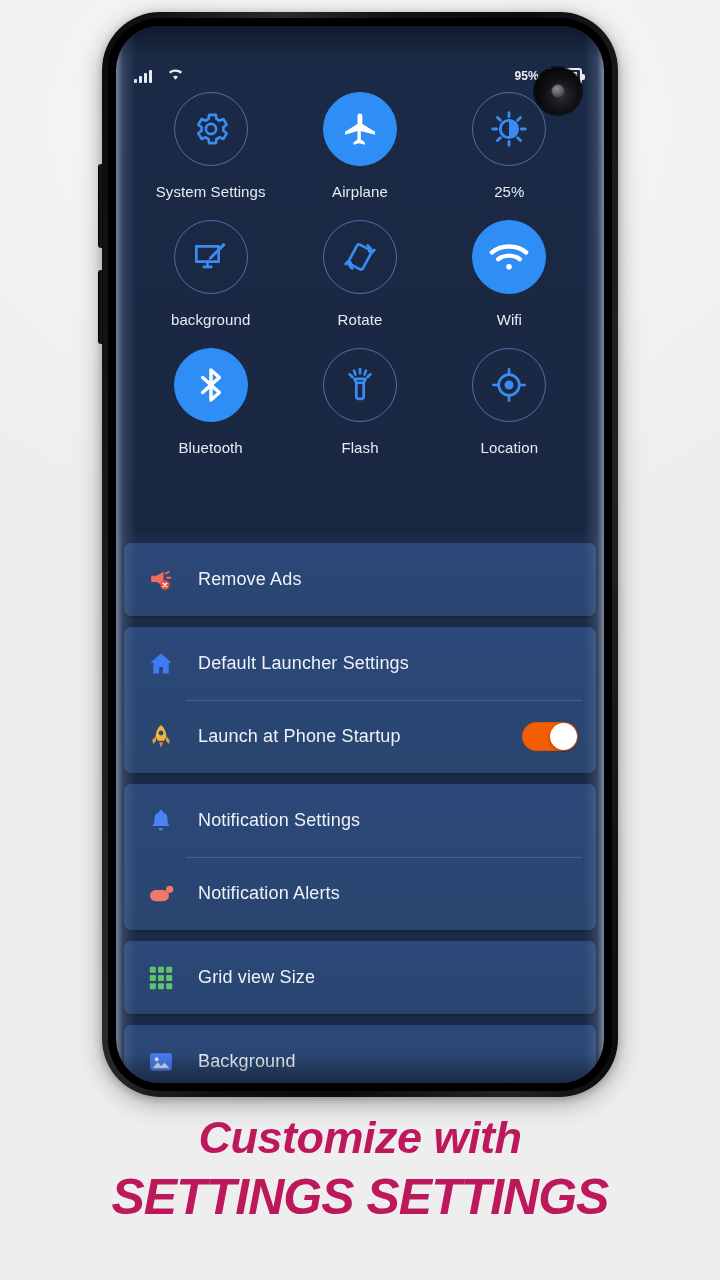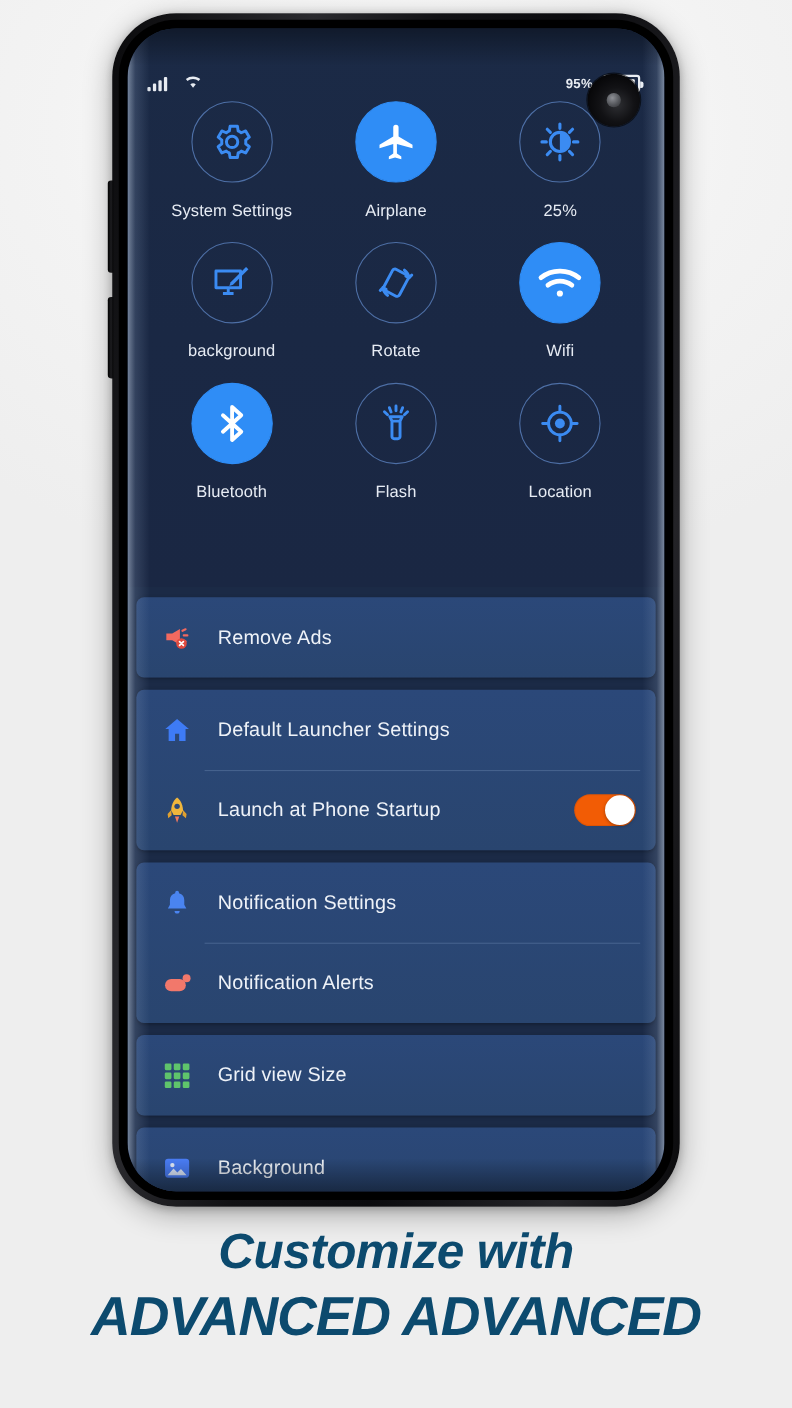--- a/index.html
+++ b/index.html
@@ -190,21 +190,21 @@
     position:absolute; right:1px; top:1px;
     width:27px; height:27px; border-radius:50%;
     background:#fff;
     box-shadow:0 1px 3px rgba(0,0,0,.35);
   }
 
   
   #caption {
     position:absolute; left:0; right:0; top:1112px;
     text-align:center;
-    color:#0c4a6e;
+    color:#be185d;
     font-family:"Liberation Sans", sans-serif;
     font-weight:700; font-style:italic;
     line-height:1.14;
     letter-spacing:-.5px;
   }
   #caption-line-1 { font-size:45px; display:block; }
   #caption-line-2 { font-size:50px; display:block; margin-top:6px; letter-spacing:-1px; }
 </style>
 </head>
 <body>
@@ -448,14 +448,14 @@
     </div>
 
     <div id="screen-sheen"></div>
     <div id="screen-top-shade"></div>
     <div id="screen-bottom-shade"></div>
   </div>
 </div>
 
 <div id="caption">
   <span id="caption-line-1">Customize with</span>
-  <span id="caption-line-2">ADVANCED ADVANCED</span>
+  <span id="caption-line-2">SETTINGS SETTINGS</span>
 </div>
 
 </body></html>

